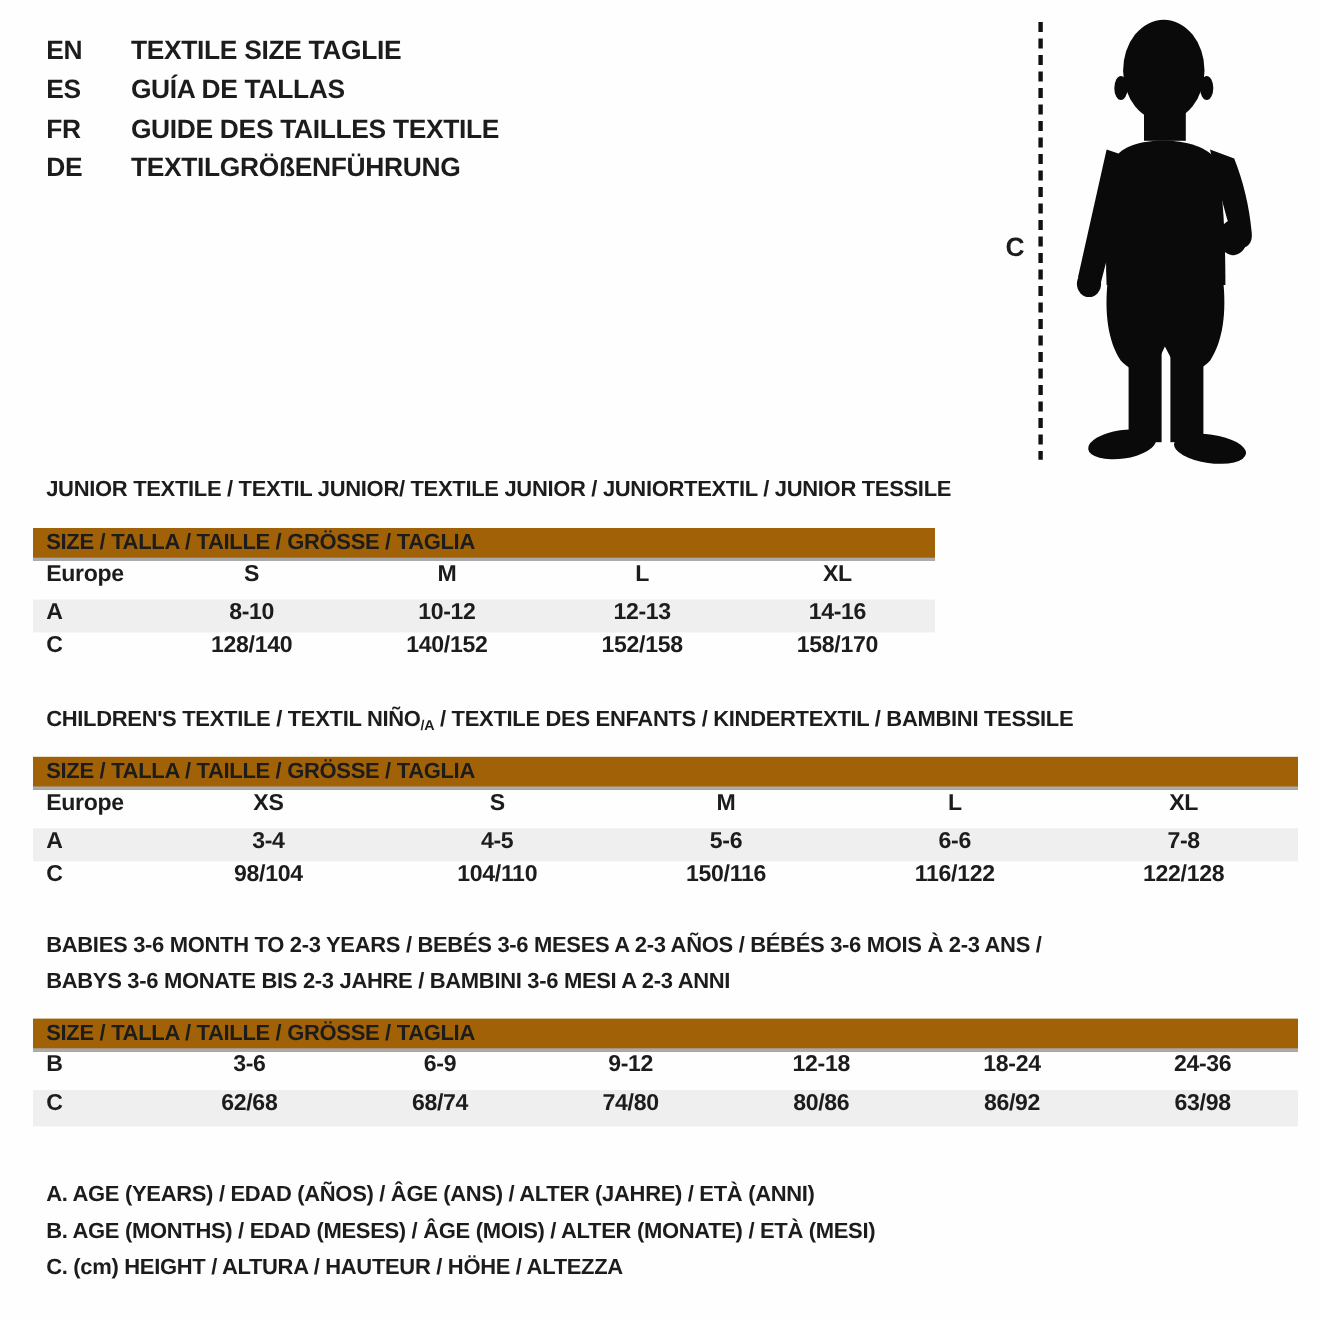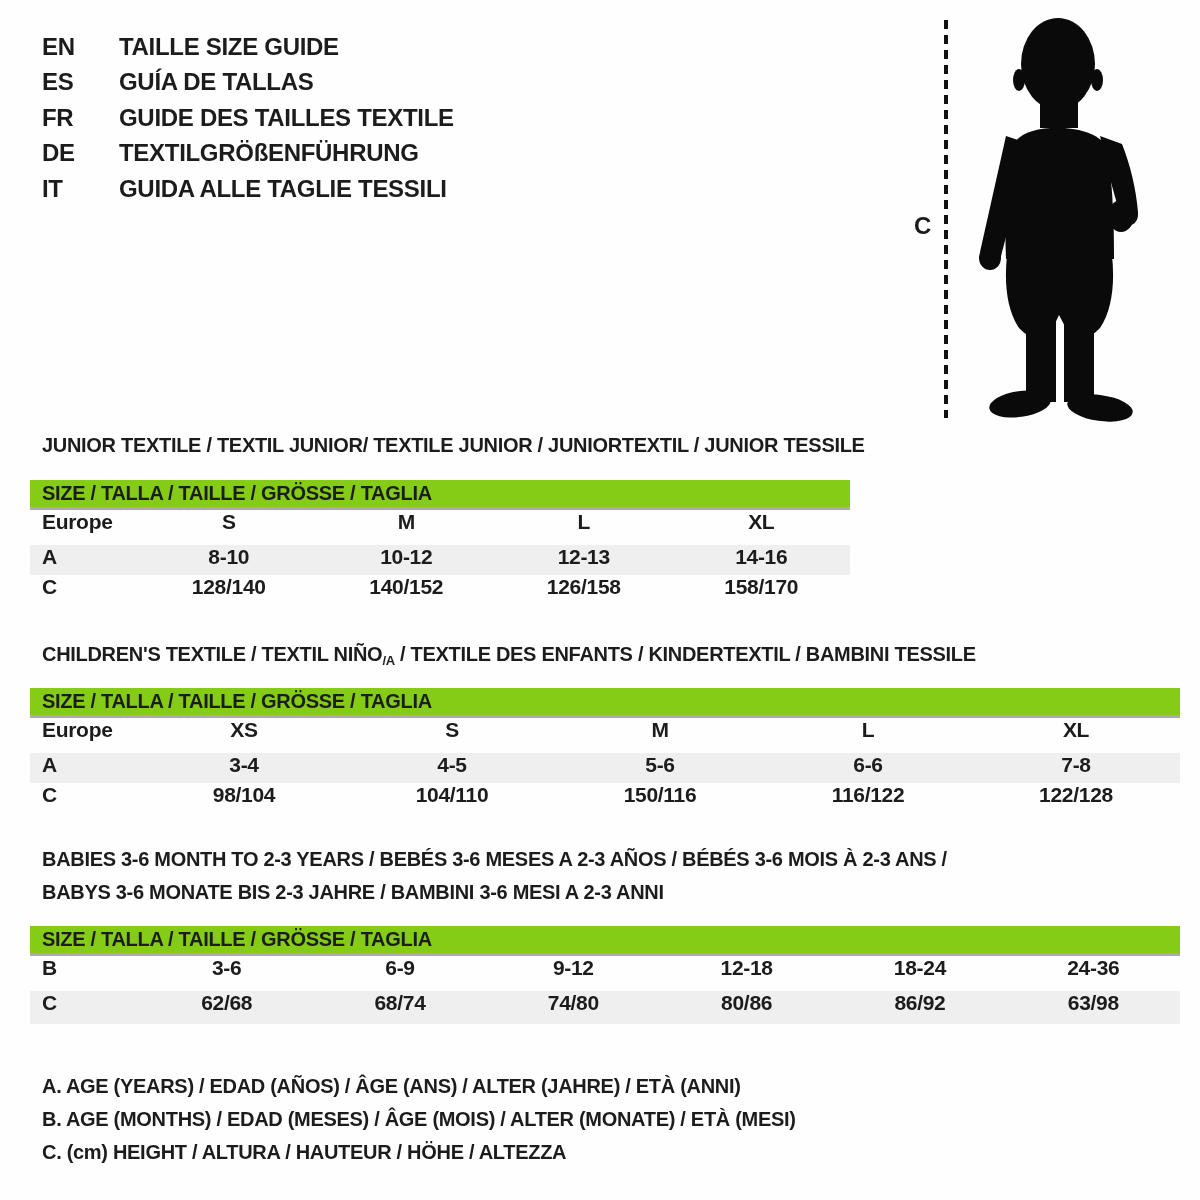--- a/index.html
+++ b/index.html
@@ -26,21 +26,21 @@
   .measure-label { position:absolute; left:914px; top:212px; font-size:24px; }
   .figure-svg { position:absolute; left:962px; top:12px; }
 
   
   .sec-title { position:absolute; left:42px; font-size:20px; white-space:nowrap; }
   .sub { font-size:13px; position:relative; top:4px; }
 
   
   .tbl { position:absolute; left:30px; }
   .size-bar {
-    height:30px; background:#84cc16;
+    height:30px; background:#a16207;
     border-bottom:3px solid #ababab;
     display:flex; align-items:center;
     padding-left:12px; font-size:20px;
   }
   .trow { display:flex; align-items:flex-start; font-size:21px; }
   .trow .lbl { width:110px; padding-left:12px; }
   .trow .cell { flex:1; text-align:center; }
   .r-head { height:35px; }
   .r-alt  { height:30px; background:#efefef; }
   .r-plain{ height:33px; }
@@ -50,37 +50,33 @@
   .legend-line { height:33px; font-size:20px; display:flex; align-items:center; white-space:nowrap; }
 </style>
 </head>
 <body>
 
 <div class="page">
 
   <div class="lang-block">
     <div class="lang-row">
       <span class="lang-code">EN</span>
-      <span class="lang-title">TAILLE SIZE GUIDE</span>
+      <span class="lang-title">TEXTILE SIZE TAGLIE</span>
     </div>
     <div class="lang-row">
       <span class="lang-code">ES</span>
       <span class="lang-title">GUÍA DE TALLAS</span>
     </div>
     <div class="lang-row">
       <span class="lang-code">FR</span>
       <span class="lang-title">GUIDE DES TAILLES TEXTILE</span>
     </div>
     <div class="lang-row">
       <span class="lang-code">DE</span>
       <span class="lang-title">TEXTILGRÖßENFÜHRUNG</span>
-    </div>
-    <div class="lang-row">
-      <span class="lang-code">IT</span>
-      <span class="lang-title">GUIDA ALLE TAGLIE TESSILI</span>
     </div>
   </div>
 
   <svg class="measure-line" width="16" height="402" viewBox="0 0 16 402">
     <line x1="8" y1="2" x2="8" y2="400" stroke="#111" stroke-width="4" stroke-dasharray="9 6"></line>
   </svg>
   <div class="measure-label">C</div>
 
   <svg class="figure-svg" width="190" height="410" viewBox="0 0 190 410">
     <g fill="#0a0a0a">
@@ -123,21 +119,21 @@
       <span class="lbl">A</span>
       <span class="cell">8-10</span>
       <span class="cell">10-12</span>
       <span class="cell">12-13</span>
       <span class="cell">14-16</span>
     </div>
     <div class="trow r-plain">
       <span class="lbl">C</span>
       <span class="cell">128/140</span>
       <span class="cell">140/152</span>
-      <span class="cell">126/158</span>
+      <span class="cell">152/158</span>
       <span class="cell">158/170</span>
     </div>
   </div>
 
   <h2 class="sec-title" style="top:643px;"><span>CHILDREN'S TEXTILE / TEXTIL NIÑO</span><span class="sub">/A</span><span> / TEXTILE DES ENFANTS / KINDERTEXTIL / BAMBINI TESSILE</span></h2>
   <div class="tbl" style="top:688px; width:1150px;">
     <div class="size-bar">SIZE / TALLA / TAILLE / GRÖSSE / TAGLIA</div>
     <div class="trow r-head">
       <span class="lbl">Europe</span>
       <span class="cell">XS</span>

